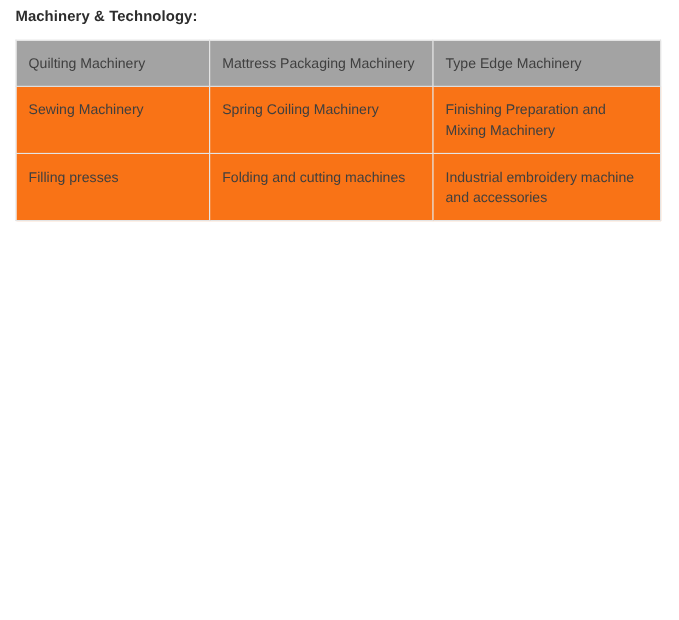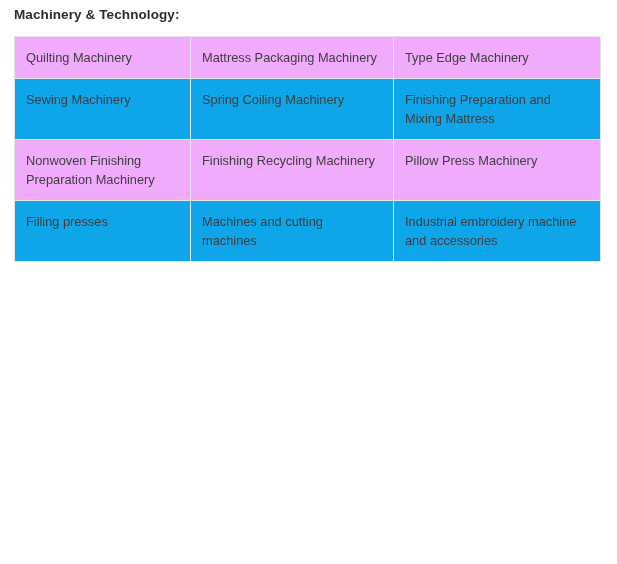--- a/index.html
+++ b/index.html
@@ -54,24 +54,24 @@
     vertical-align: top;
     font-size: 12.8px;
     line-height: 19px;
     color: #3f3f3f;
     height: 33px;
     box-sizing: border-box;
     word-wrap: break-word;
   }
 
   table.matrix tr.row-odd td {
-    background: #f0abfc;
+    background: #a3a3a3;
   }
   table.matrix tr.row-even td {
-    background: #0ea5e9;
+    background: #f97316;
     margin-top: 29px;
   }
 
   col.c1 { width: 176px; }
   col.c2 { width: 203px; }
   col.c3 { width: 207px; }
 
   .cell-text {
     display: block;
   }
@@ -105,46 +105,35 @@
         </tr>
 
         <tr class="row-even">
           <td>
               <span class="cell-text">Sewing Machinery</span>
             </td>
           <td>
               <span class="cell-text">Spring Coiling Machinery</span>
             </td>
           <td>
-              <span class="cell-text">Finishing Preparation and Mixing Mattress</span>
+              <span class="cell-text">Finishing Preparation and Mixing Machinery</span>
             </td>
         </tr>
 
-        <tr class="row-odd">
-          <td>
-              <span class="cell-text">Nonwoven Finishing Preparation Machinery</span>
-            </td>
-          <td>
-              <span class="cell-text">Finishing Recycling Machinery</span>
-            </td>
-          <td>
-              <span class="cell-text">Pillow Press Machinery</span>
-            </td>
-        </tr>
 
 
 
 
 
         <tr class="row-even">
           <td>
               <span class="cell-text">Filling presses</span>
             </td>
           <td>
-              <span class="cell-text">Machines and cutting machines</span>
+              <span class="cell-text">Folding and cutting machines</span>
             </td>
           <td>
               <span class="cell-text">Industrial embroidery machine and accessories</span>
             </td>
         </tr>
 
 
       </tbody>
     </table>
   </div>

